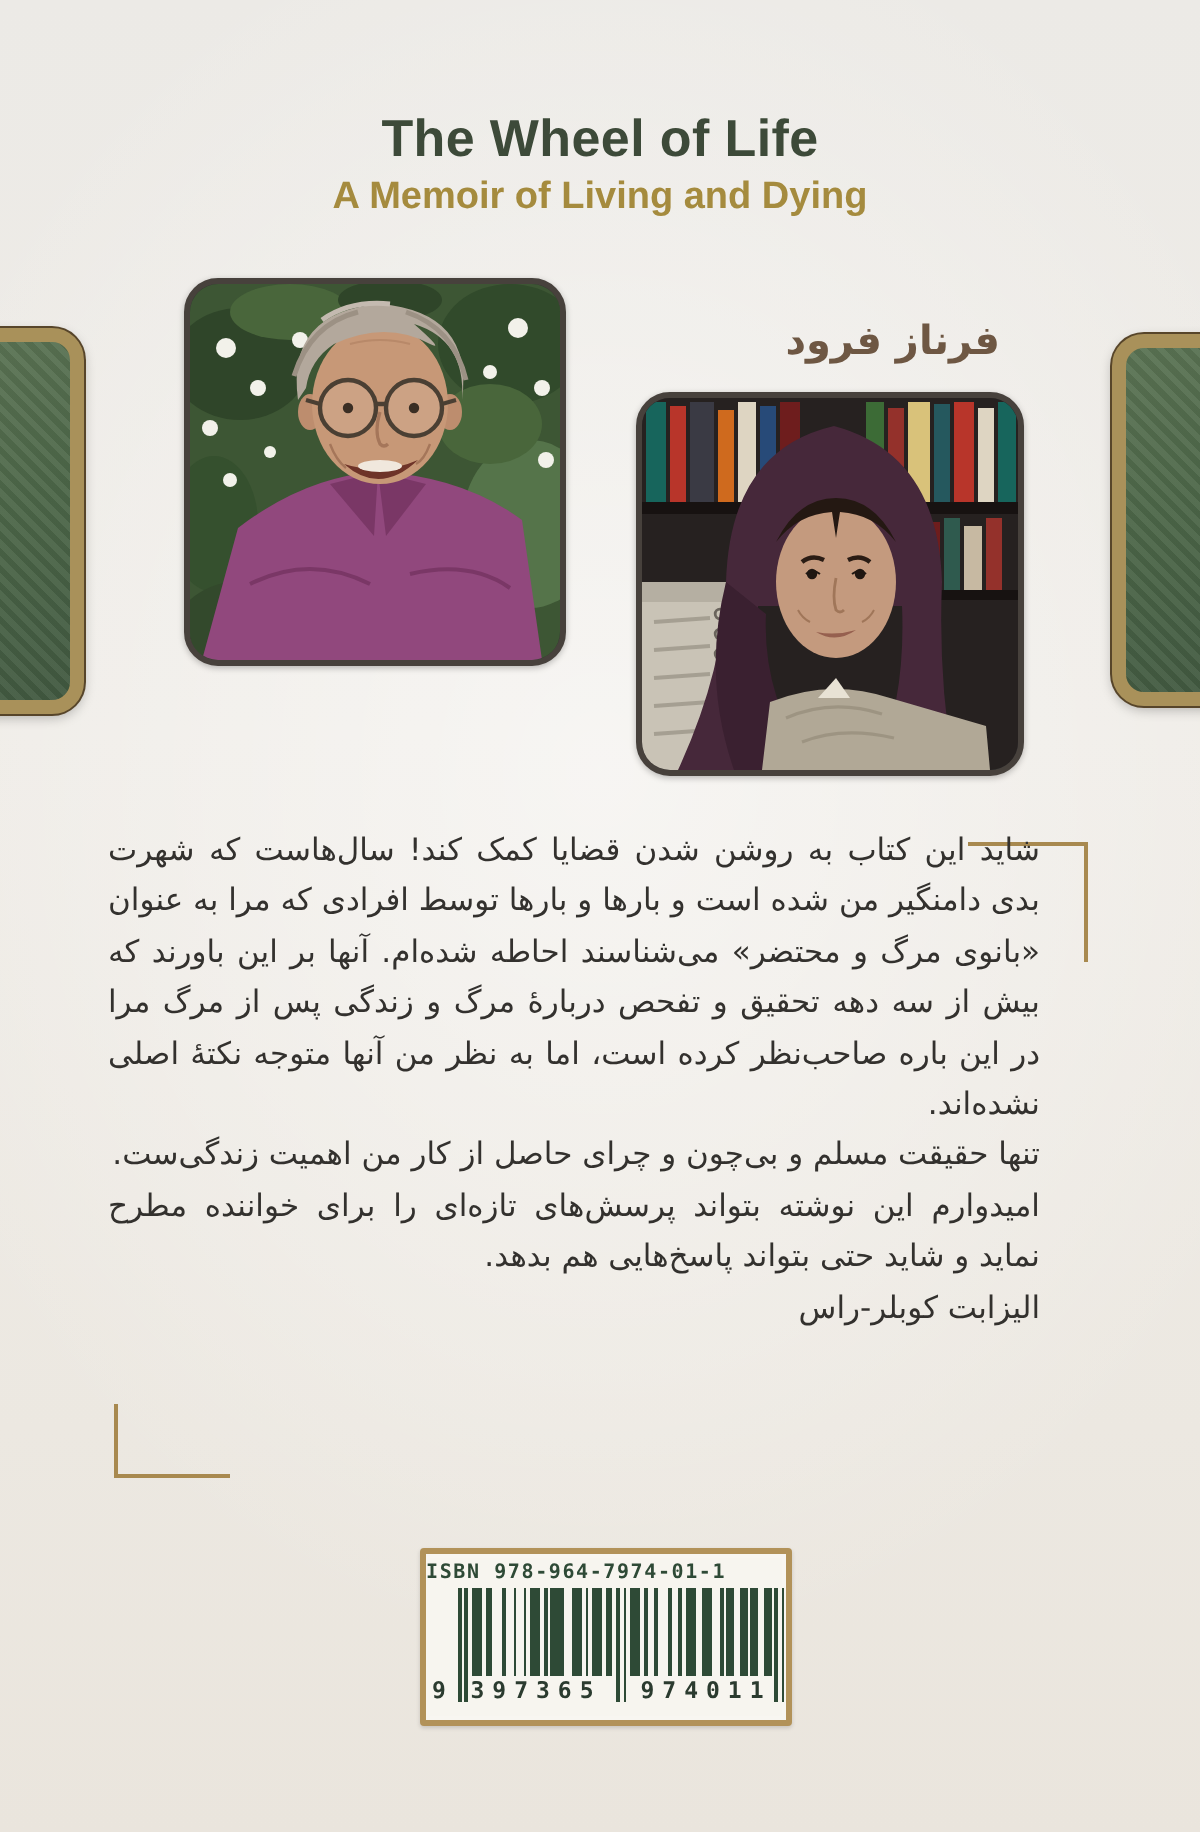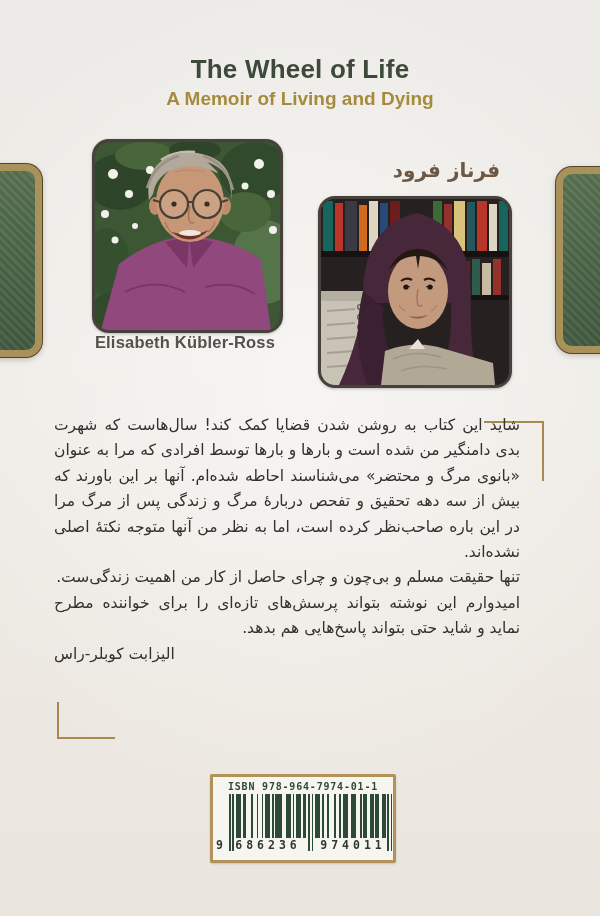--- a/index.html
+++ b/index.html
@@ -82,30 +82,30 @@
     border-bottom:2.5px solid var(--accent-gold);
   }
 
   .blurb{
     position:absolute;left:54px;top:413px;width:466px;
     direction:rtl;text-align:justify;
     font-family:"DejaVu Sans",sans-serif;font-size:15.5px;line-height:25.4px;
     color:var(--body-text);
   }
   .blurb p{margin:0;}
-  .blurb p.signature{text-align:left;}
+  .blurb p.signature{text-align:right;}
 
   .barcode-box{
     position:absolute;left:210px;top:774px;width:186px;height:89px;
     box-sizing:border-box;border:3px solid var(--barcode-frame);
     box-shadow:inset 0 0 0 2px #f8f6f1, 0 1px 2px rgba(0,0,0,0.15);
     background:#f7f5ef;border-radius:2px;
   }
   .isbn-line{
-    margin-top:4px;text-align:center;
+    margin-top:4px;
     font-family:"DejaVu Sans Mono",monospace;font-weight:bold;
     font-size:10px;letter-spacing:0.8px;color:var(--barcode-green);
     white-space:nowrap;
   }
   .bars{
     position:relative;margin:2px 0 0 16px;width:163px;height:58px;
   }
   .bars .bar{
     position:absolute;top:0;background:var(--barcode-green);
   }
@@ -201,21 +201,20 @@
         <circle cx="112" cy="62" r="2.6" fill="#3a2e24"></circle>
         <path d="M95,64 Q92,74 95,80 Q97,82 99,80" stroke="#a5765a" stroke-width="1.6" fill="none"></path>
         <path d="M77,90 Q95,106 114,88 Q96,96 77,90 Z" fill="#6e3328"></path>
         <ellipse cx="95" cy="91" rx="11" ry="3" fill="#f0e8dd"></ellipse>
         <path d="M70,80 Q73,88 78,92" stroke="#a5765a" stroke-width="1.2" fill="none"></path>
         <path d="M120,80 Q117,88 113,90" stroke="#a5765a" stroke-width="1.2" fill="none"></path>
       </g>
     </svg>
   </figure>
 
-  <div class="caption">Elisabeth Kübler-Ross</div>
 
   <div class="translator" dir="rtl">فرناز فرود</div>
 
   <figure class="photo photo-translator">
     <svg width="188" height="186" viewBox="0 0 188 186" xmlns="http://www.w3.org/2000/svg">
       <rect x="0" y="0" width="188" height="186" fill="#262120"></rect>
       <g>
         <rect x="2" y="2" width="10" height="50" fill="#17655c"></rect>
         <rect x="14" y="4" width="8" height="48" fill="#b8352a"></rect>
         <rect x="24" y="2" width="12" height="50" fill="#3a3a44"></rect>
@@ -281,21 +280,21 @@
     <p>شاید این کتاب به روشن شدن قضایا کمک کند! سال‌هاست که شهرت بدی دامنگیر من شده است و بارها و بارها توسط افرادی که مرا به عنوان «بانوی مرگ و محتضر» می‌شناسند احاطه شده‌ام. آنها بر این باورند که بیش از سه دهه تحقیق و تفحص دربارهٔ مرگ و زندگی پس از مرگ مرا در این باره صاحب‌نظر کرده است، اما به نظر من آنها متوجه نکتهٔ اصلی نشده‌اند.</p>
     <p>تنها حقیقت مسلم و بی‌چون و چرای حاصل از کار من اهمیت زندگی‌ست.</p>
     <p>امیدوارم این نوشته بتواند پرسش‌های تازه‌ای را برای خواننده مطرح نماید و شاید حتی بتواند پاسخ‌هایی هم بدهد.</p>
     <p class="signature">الیزابت کوبلر-راس</p>
   </div>
 
   <div class="barcode-box">
     <div class="isbn-line">ISBN 978-964-7974-01-1</div>
     <div class="bars" id="bars">
       <span class="bd bd-first">9</span>
-      <span class="bd bd-left">686236</span>
+      <span class="bd bd-left">397365</span>
       <span class="bd bd-right">974011</span>
     <div class="bar" style="left: 0px; width: 1.82px; height: 57px;"></div>
         <div class="bar" style="left: 3.44px; width: 1.82px; height: 57px;"></div>
         <div class="bar" style="left: 6.88px; width: 1.82px; height: 44px;"></div>
         <div class="bar" style="left: 8.6px; width: 1.82px; height: 44px;"></div>
         <div class="bar" style="left: 10.32px; width: 1.82px; height: 44px;"></div>
         <div class="bar" style="left: 13.76px; width: 1.82px; height: 44px;"></div>
         <div class="bar" style="left: 15.48px; width: 1.82px; height: 44px;"></div>
         <div class="bar" style="left: 22.36px; width: 1.82px; height: 44px;"></div>
         <div class="bar" style="left: 27.52px; width: 1.82px; height: 44px;"></div>

